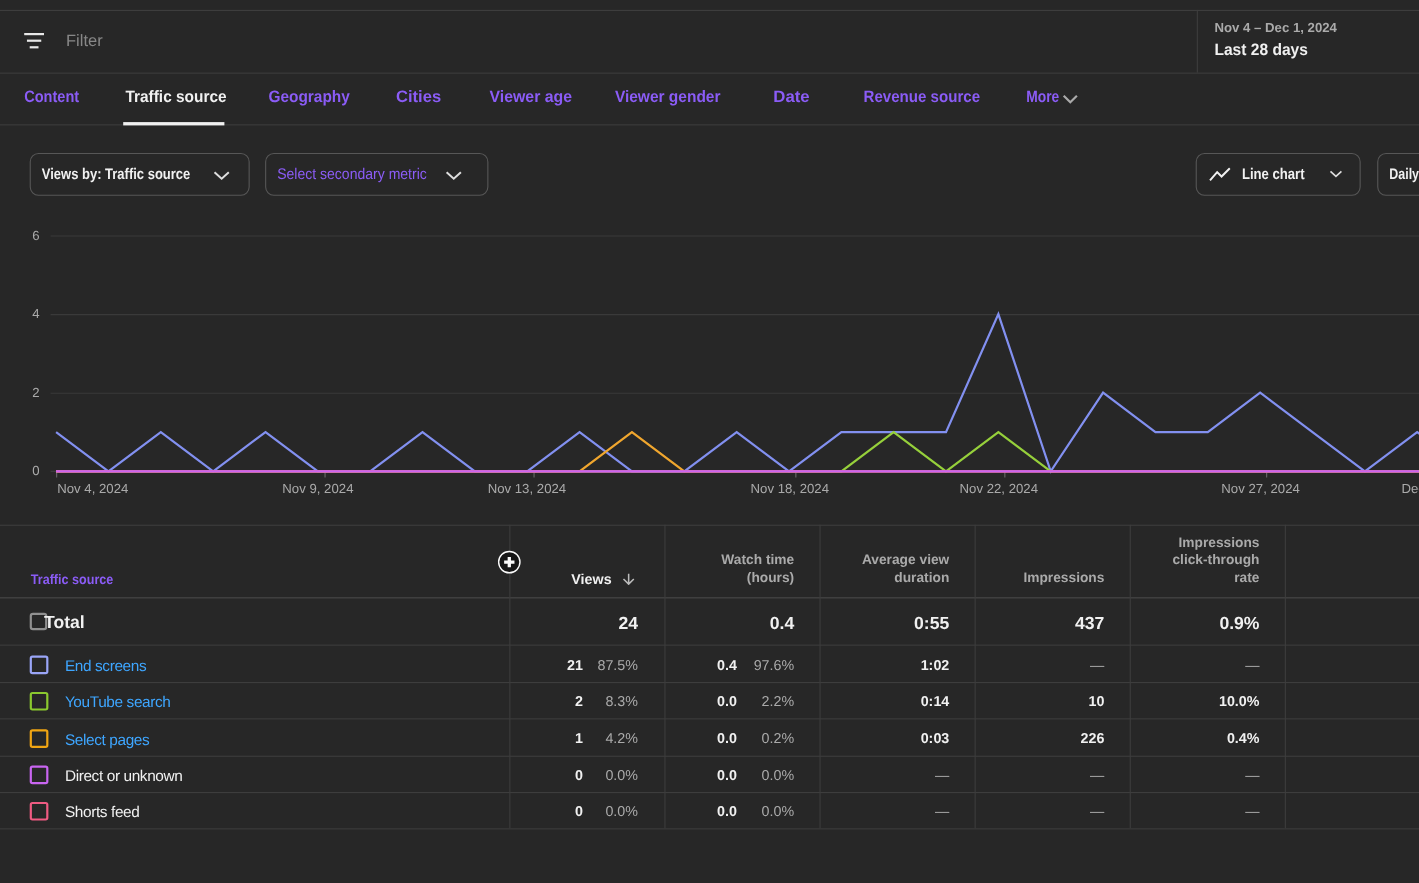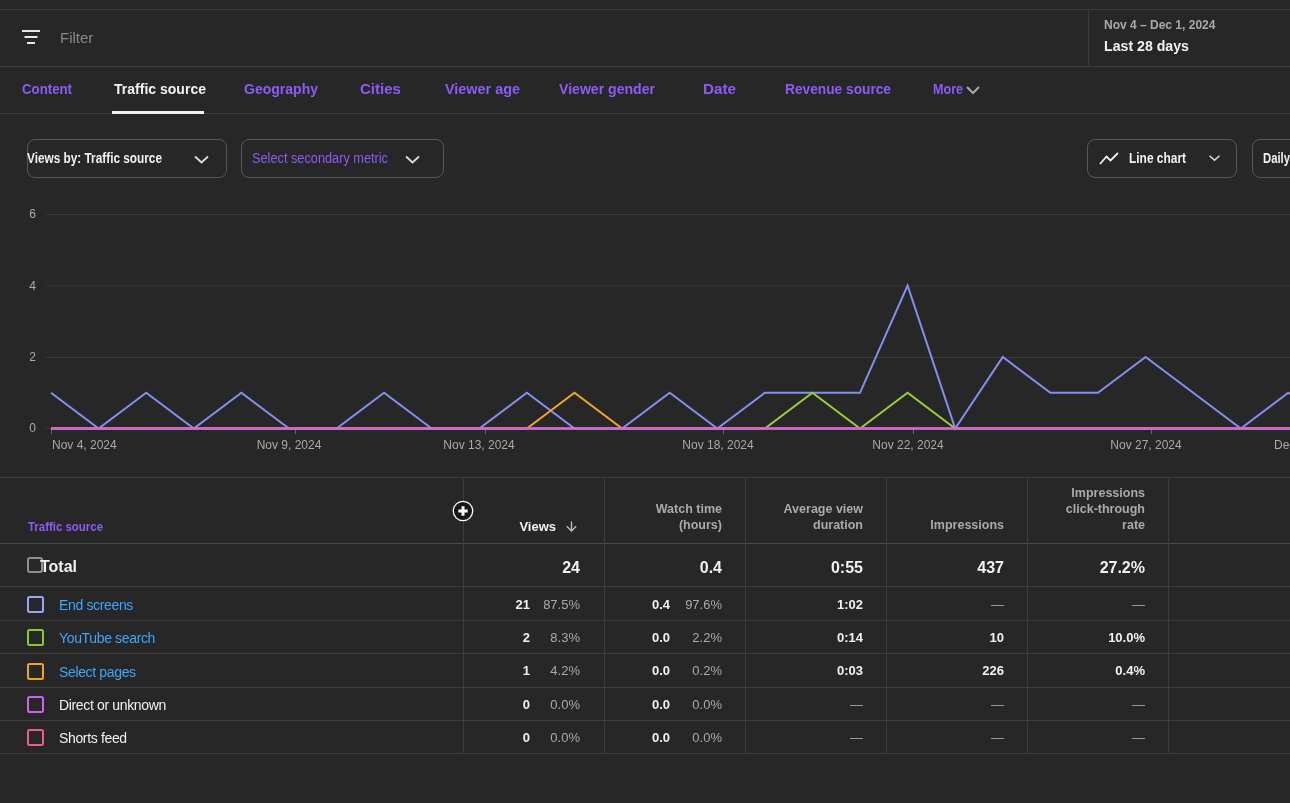--- a/index.html
+++ b/index.html
@@ -45,21 +45,21 @@
 <span class="tab gray" style="left:559px;"><span id="t6" class="sx" style="transform: scaleX(0.938588);">Viewer gender</span></span>
 <span class="tab gray" style="left:703px;"><span id="t7" class="sx" style="transform: scaleX(1.0149);">Date</span></span>
 <span class="tab gray" style="left:785px;"><span id="t8" class="sx" style="transform: scaleX(0.914656);">Revenue source</span></span>
 <span class="tab gray" style="left:933px;"><span id="t9" class="sx" style="transform: scaleX(0.836966);">More</span></span>
 <svg class="abs" style="left:965px;top:85px;" width="16" height="10" viewBox="0 0 16 10">
   <path d="M2 2 L8 8 L14 2" fill="none" stroke="#aaa" stroke-width="2"></path>
 </svg>
 <div class="abs" style="left:112px;top:111px;width:92px;height:3px;background:#f1f1f1;"></div>
 
 <div class="chip abs" style="left:27px;top:139px;width:200px;height:39px;"></div>
-<div class="abs white" style="left:27px;top:150px;font-size:14px;font-weight:bold;"><span id="c1" class="sx" style="transform: scaleX(0.843585);">Views by: Traffic source</span></div>
+<div class="abs white" style="left:38px;top:150px;font-size:14px;font-weight:bold;"><span id="c1" class="sx" style="transform: scaleX(0.843585);">Views by: Traffic source</span></div>
 <svg class="abs" style="left:193px;top:155px;" width="17" height="9" viewBox="0 0 17 9">
     <path d="M2 1.5 L8.5 7.5 L15 1.5" fill="none" stroke="#ddd" stroke-width="1.8"></path>
   </svg>
 
 <div class="chip abs" style="left:241px;top:139px;width:203px;height:39px;"></div>
 <div class="abs gray" style="left:252px;top:150px;font-size:14px;"><span id="c2" class="sx" style="transform: scaleX(0.91027);">Select secondary metric</span></div>
 <svg class="abs" style="left:404px;top:155px;" width="17" height="9" viewBox="0 0 17 9">
     <path d="M2 1.5 L8.5 7.5 L15 1.5" fill="none" stroke="#ddd" stroke-width="1.8"></path>
   </svg>
 
@@ -145,21 +145,21 @@
   <circle cx="11" cy="11" r="9.7" fill="#161616" stroke="#fafafa" stroke-width="1.3"></circle>
   <path d="M11 6.3 V15.7 M6.3 11 H15.7" stroke="#fafafa" stroke-width="3"></path>
 </svg>
 
 <div class="abs" style="left:27px;top:557px;width:16px;height:16px;border:2px solid #909090;border-radius:3px;"></div>
 <div class="abs white" style="left:40px;top:558px;font-size:16px;font-weight:bold;">Total</div>
 <div class="abs tv" style="left:380px;width:200px;">24</div>
 <div class="abs tv" style="left:522px;width:200px;">0.4</div>
 <div class="abs tv" style="left:663px;width:200px;">0:55</div>
 <div class="abs tv" style="left:804px;width:200px;">437</div>
-<div class="abs tv" style="left:945px;width:200px;">27.2%</div>
+<div class="abs tv" style="left:945px;width:200px;">0.9%</div>
 
 <div id="rows">
     <div class="abs" style="left:26.5px;top:596px;width:17px;height:17px;border:2.5px solid #9aa5f7;border-radius:2.5px;"></div>
     <div class="abs" style="left:59px;top:597px;font-size:14px;letter-spacing:-0.35px;color:#3ea6ff;">End screens</div>
     <div class="abs mv" style="left:330px;top:596.5px;width:200px;">21</div>
     <div class="abs pv" style="left:380px;top:596.5px;width:200px;">87.5%</div>
     <div class="abs mv" style="left:470px;top:596.5px;width:200px;">0.4</div>
     <div class="abs pv" style="left:522px;top:596.5px;width:200px;">97.6%</div>
     <div class="abs mv" style="left:663px;top:596.5px;width:200px;">1:02</div>
     <div class="abs dv" style="left:804px;top:596.5px;width:200px;">—</div>

